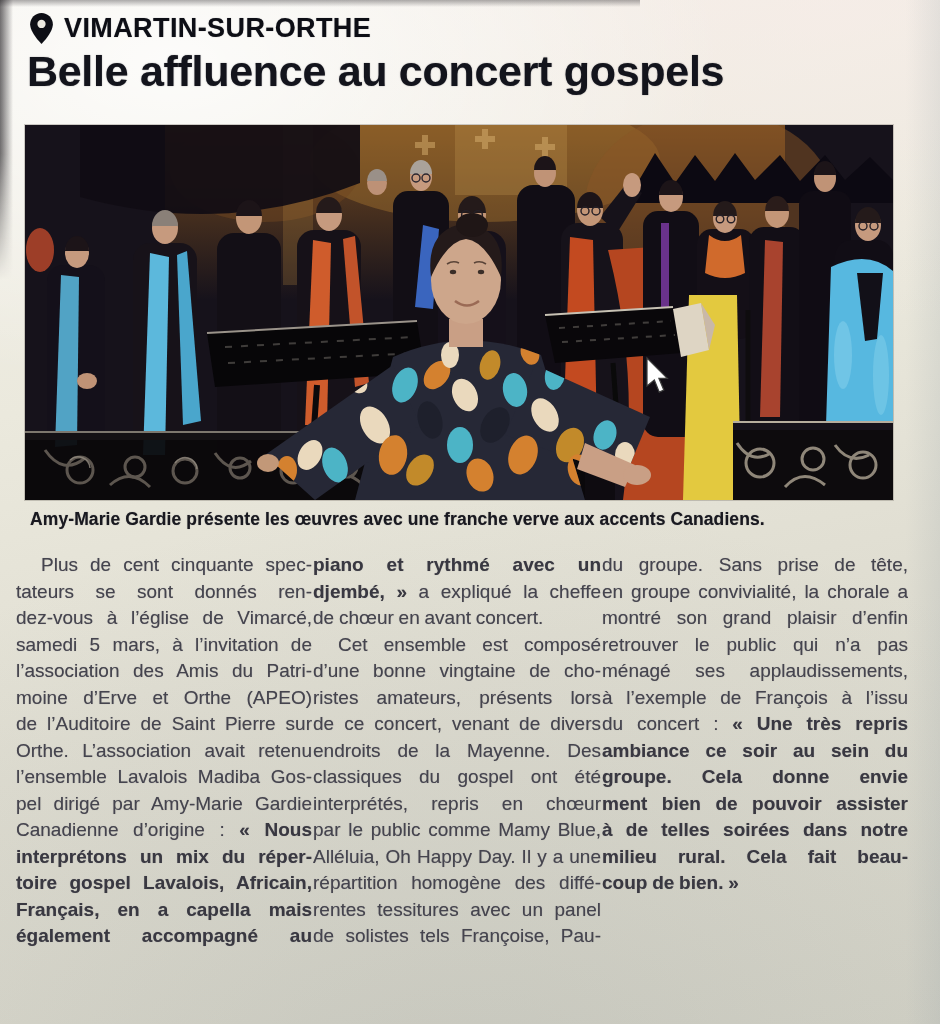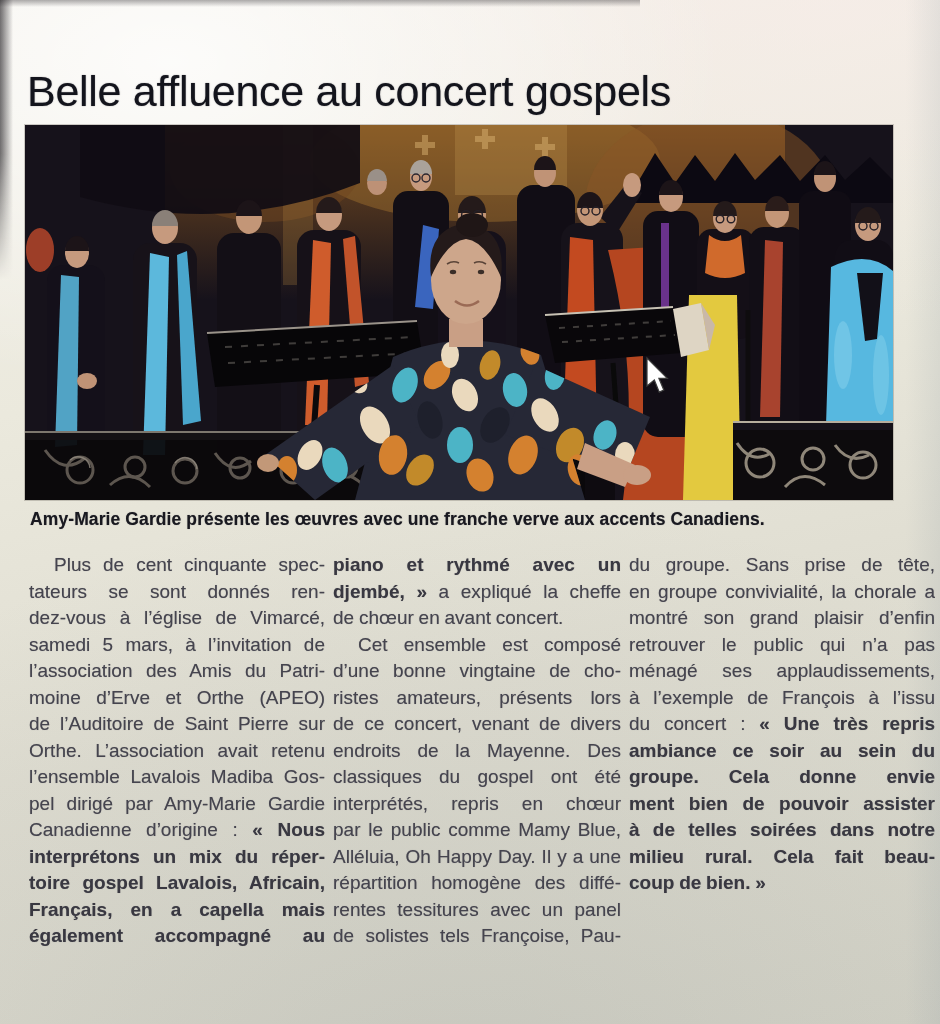--- a/index.html
+++ b/index.html
@@ -17,49 +17,58 @@
     -webkit-mask-image:linear-gradient(to bottom,#000 55%,transparent);mask-image:linear-gradient(to bottom,#000 55%,transparent);}
   .edge-top{position:absolute;left:0;top:0;width:640px;height:7px;
     background:linear-gradient(to bottom, rgba(25,22,26,.35), rgba(25,22,26,0));}
   .edge-right{position:absolute;right:0;top:0;width:34px;height:100%;
     background:linear-gradient(to left, rgba(140,152,160,.16), rgba(140,152,160,0));}
 
   .kicker{position:absolute;left:30px;top:13px;display:flex;align-items:center;gap:11px;
     font-weight:bold;font-size:27px;letter-spacing:.4px;color:#0d0e15;
     text-shadow:0 0 1px rgba(20,20,30,.45);}
   .kicker svg{display:block;}
-  .headline{position:absolute;left:27px;top:67px;margin:0;font-weight:normal;
+  .headline{position:absolute;left:27px;top:47px;margin:0;font-weight:bold;
     font-size:43px;letter-spacing:-.3px;color:#13141c;text-shadow:0 0 1.2px rgba(18,18,28,.5);}
 
   .photo{position:absolute;left:25px;top:125px;width:868px;height:375px;margin:0;
     outline:1px solid rgba(120,116,106,.35);background:#16121b;}
   .photo svg{display:block;width:868px;height:375px;}
 
   .caption{position:absolute;left:24px;top:503px;width:872px;margin:6px;
     font-weight:bold;font-size:17.5px;color:#191920;letter-spacing:.1px;
     text-shadow:0 0 .8px rgba(25,25,35,.5);}
 
   .columns{position:absolute;left:16px;top:552px;display:grid;
-    grid-template-columns:296px 288px 306px;column-gap:8px;
+    grid-template-columns:296px 288px 306px;column-gap:1px;
     font-size:19px;line-height:26.5px;color:#45444e;
-    text-shadow:0 0 .8px rgba(70,70,85,.45);word-spacing:-.5px;margin-left:13px;}
+    text-shadow:0 0 .8px rgba(70,70,85,.45);word-spacing:-.5px;}
   .line{text-align:justify;text-align-last:justify;overflow:hidden;white-space:nowrap;}
   .line{white-space:normal;}
   .line.end{text-align-last:left;}
   .line.indent{text-indent:25px;}
   .b{font-weight:bold;color:#393841;}
 </style>
 </head>
 <body>
 
 <div class="page">
   <div class="corner-tl"></div>
   <div class="edge-top"></div>
   <div class="edge-right"></div>
 
+  <div class="kicker">
+    <span>
+      <svg width="23" height="31" viewBox="0 0 22 30">
+        <path d="M11,0 C4.9,0 0,4.9 0,11 c0,8.2 11,19 11,19 s11,-10.8 11,-19 C22,4.9 17.1,0 11,0 Z" fill="#0d0e15"></path>
+        <circle cx="11" cy="10.6" r="4" fill="#ece9e1"></circle>
+      </svg>
+    </span>
+    <span>VIMARTIN-SUR-ORTHE</span>
+  </div>
 
   <h1 class="headline">Belle affluence au concert gospels</h1>
 
   <figure class="photo">
     <svg viewBox="0 0 868 375">
       <defs>
         <linearGradient id="warmG" x1="0" y1="0" x2="0" y2="1">
           <stop offset="0" stop-color="#7c4f22" stop-opacity=".95"></stop>
           <stop offset="1" stop-color="#7c4f22" stop-opacity="0"></stop>
         </linearGradient>

